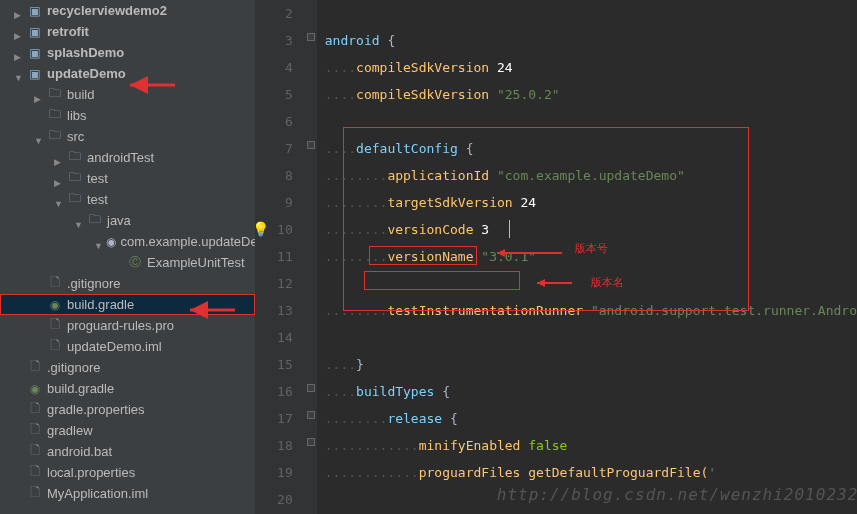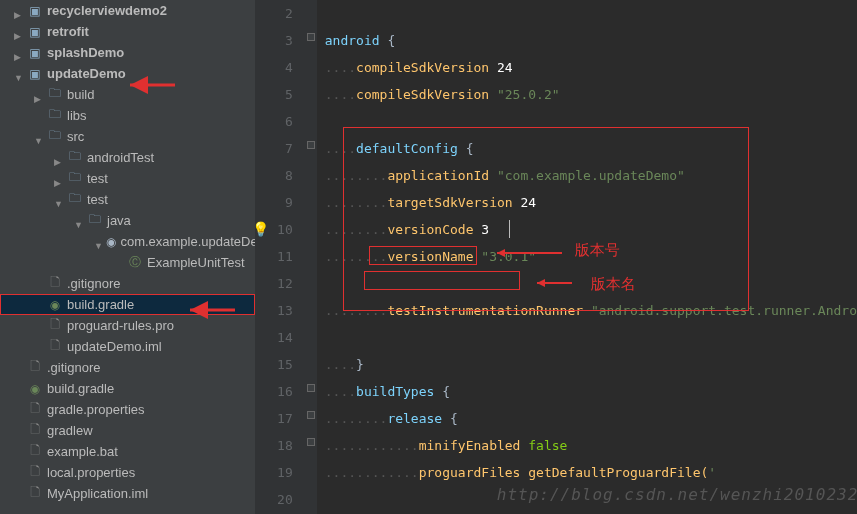--- a/index.html
+++ b/index.html
@@ -130,21 +130,21 @@
     }
     .red-arrow {
       position: absolute;
       color: #e03030;
       pointer-events: none;
     }
     .ann-label {
       position: absolute;
       color: #e03030;
       font-family: "SimSun", "Microsoft YaHei", sans-serif;
-      font-size: 15px;
+      font-size: 11px;
       pointer-events: none;
     }
     .bulb {
       position: absolute;
       color: #ffc107;
       font-size: 14px;
     }
     .caret {
       position: absolute;
       width: 1px;
@@ -257,21 +257,21 @@
   <div class="tree-item" style="padding-left:27px">
     <span class="icon file-icon">🗋</span>
     <span>gradle.properties</span>
   </div>
   <div class="tree-item" style="padding-left:27px">
     <span class="icon file-icon">🗋</span>
     <span>gradlew</span>
   </div>
   <div class="tree-item" style="padding-left:27px">
     <span class="icon file-icon">🗋</span>
-    <span>example.bat</span>
+    <span>android.bat</span>
   </div>
   <div class="tree-item" style="padding-left:27px">
     <span class="icon file-icon">🗋</span>
     <span>local.properties</span>
   </div>
   <div class="tree-item" style="padding-left:27px">
     <span class="icon file-icon">🗋</span>
     <span>MyApplication.iml</span>
   </div>
 

